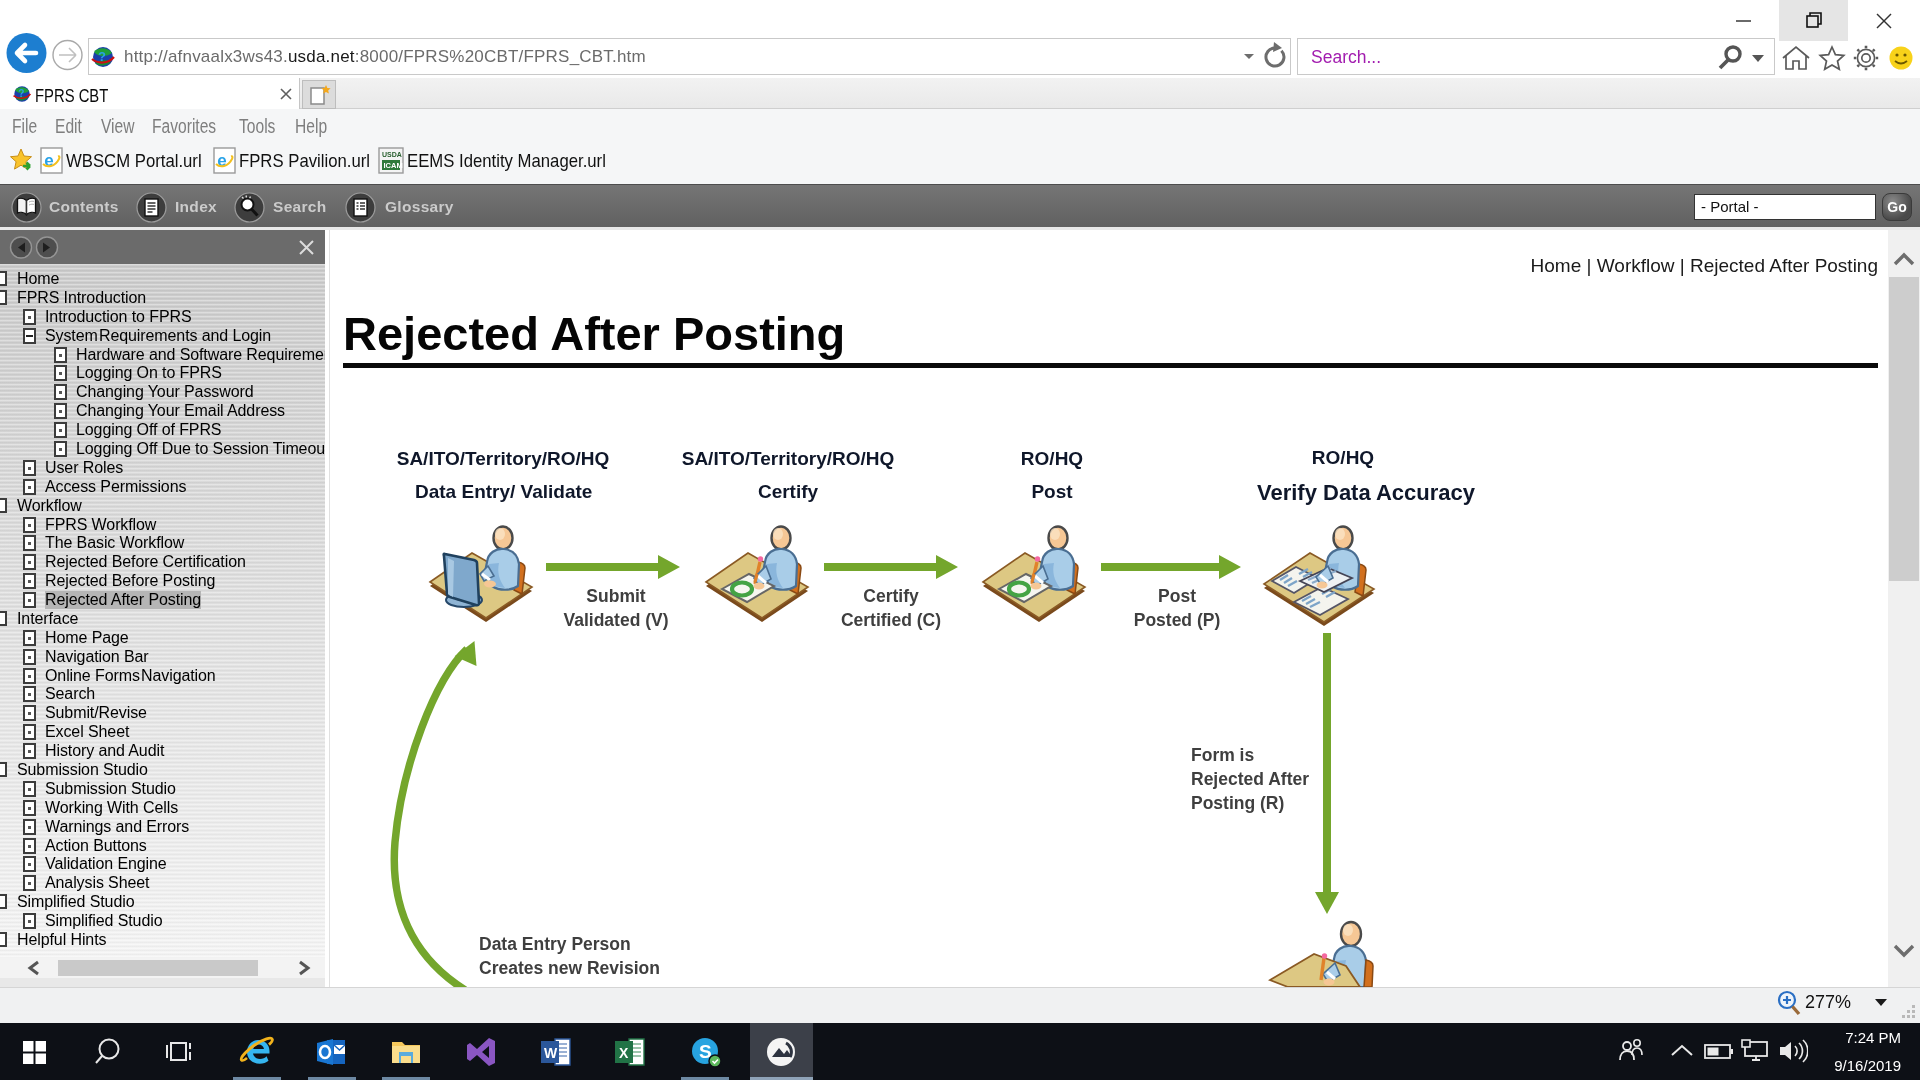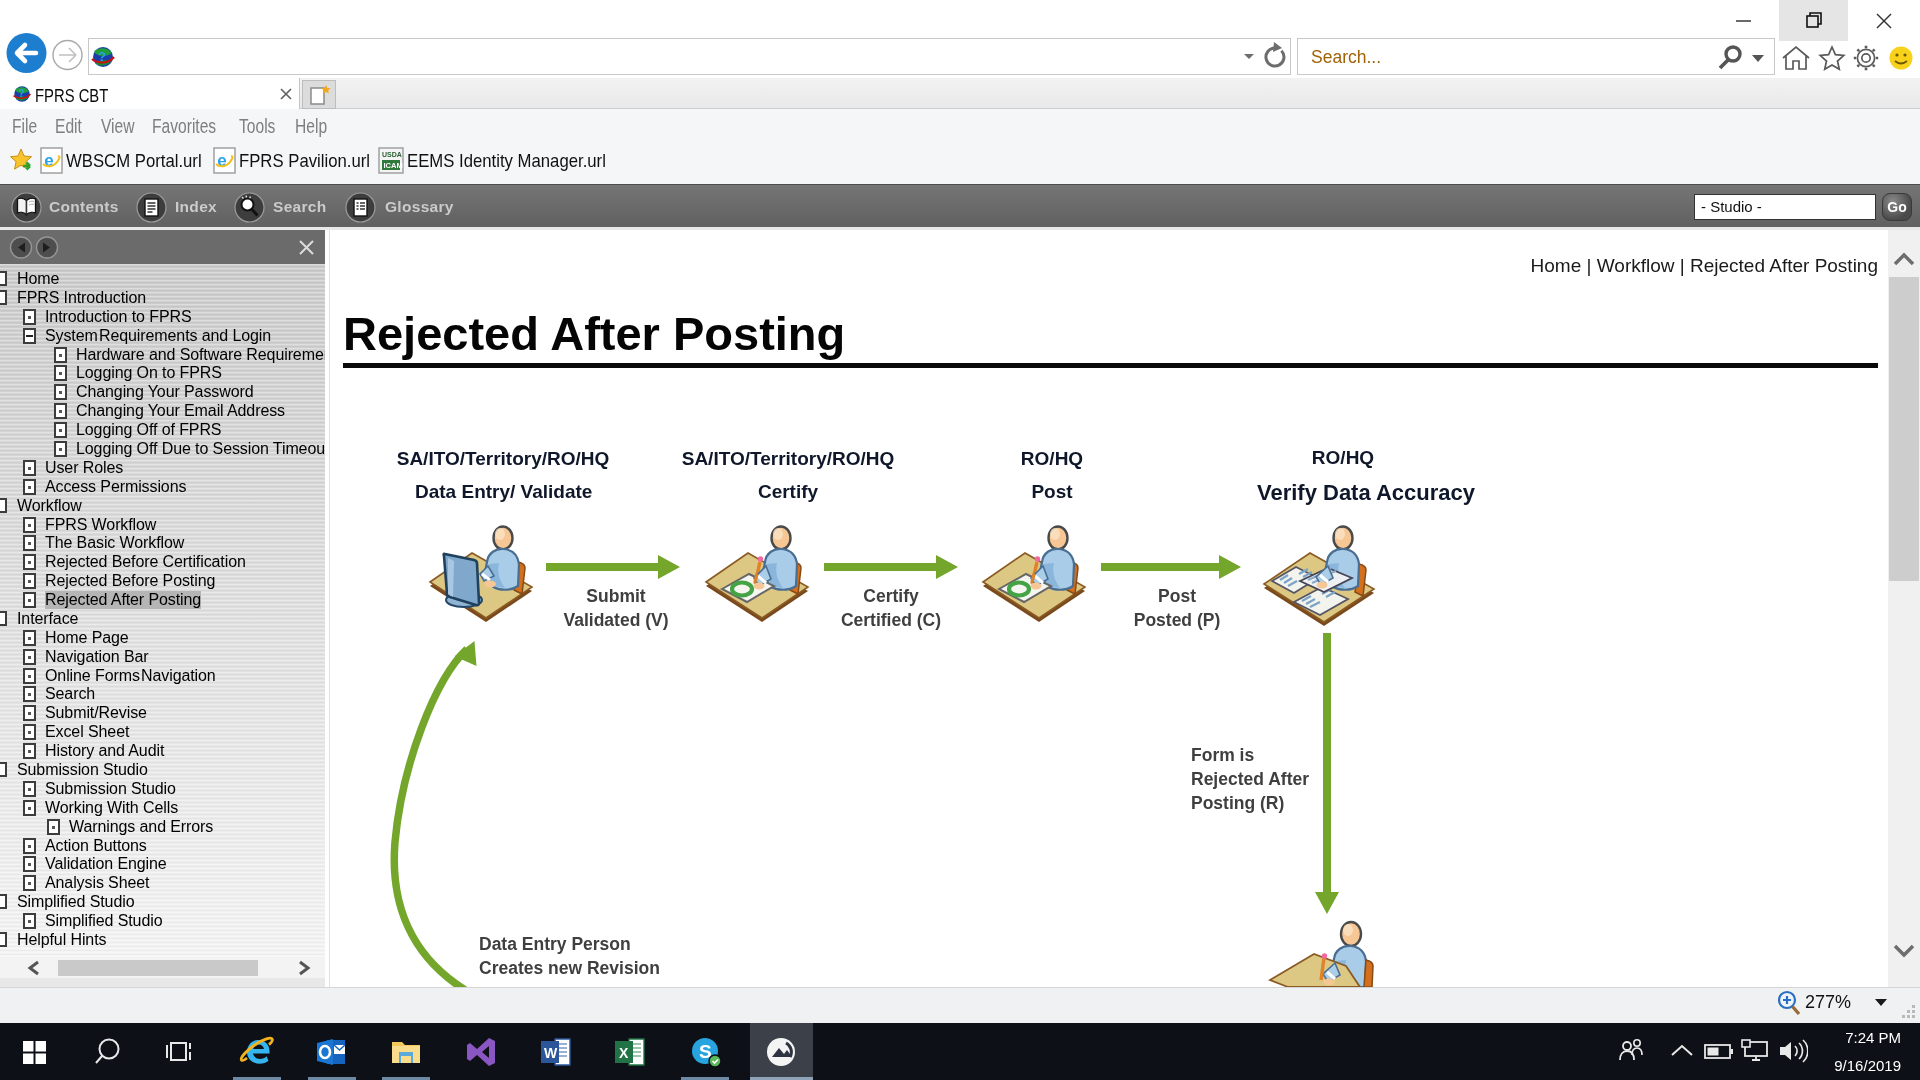--- a/index.html
+++ b/index.html
@@ -87,27 +87,28 @@
     <path d="M71 23 h-17 M71 23 l-7,-7 M71 23 l-7,7" stroke="#c0c0c0" stroke-width="1.6" fill="none"></path>
   </svg>
   <div class="abs" id="addrfield"></div>
   <svg class="abs" style="left:90px;top:44px;width:26px;height:26px" viewBox="0 0 26 26">
     <ellipse cx="13" cy="13" rx="10" ry="10" fill="#1b3faa"></ellipse>
     <path d="M4 8 c4,-5 14,-5 18,1 c-5,4 -14,4 -18,-1z" fill="#1f9e3a"></path>
     <path d="M5 19 c5,4 12,3 16,-1 c-5,-3 -12,-2 -16,1z" fill="#178a33"></path>
     <path d="M2 15 c6,5 16,5 22,-2" stroke="#cc1111" stroke-width="2.2" fill="none"></path>
     <text x="8" y="17" font-size="13" font-weight="bold" fill="#2aa0e8">?</text>
   </svg>
+  <div class="urltext">http://afnvaalx3ws43.<b>usda.net</b>:8000/FPRS%20CBT/FPRS_CBT.htm</div>
   <svg class="abs" style="left:1238px;top:40px;width:50px;height:33px" viewBox="0 0 50 33">
     <path d="M6 14 l5 5 l5 -5 z" fill="#6d6d6d"></path>
     <path d="M37 8 a9 9 0 1 0 6.4 2.7" stroke="#6d6d6d" stroke-width="3" fill="none"></path>
     <path d="M36 2 l8 6 l-9 4 z" fill="#6d6d6d"></path>
   </svg>
   <div class="abs" id="searchfield"></div>
-  <div class="abs" style="left:1311px;top:47px;font-size:17.5px;color:#a16207;">Search...</div>
+  <div class="abs" style="left:1311px;top:47px;font-size:17.5px;color:#a21caf;">Search...</div>
   <svg class="abs" style="left:1716px;top:42px;width:60px;height:30px" viewBox="0 0 60 30">
     <circle cx="17" cy="12" r="7" fill="none" stroke="#555" stroke-width="3.4"></circle>
     <line x1="12.5" y1="17.5" x2="4" y2="26" stroke="#555" stroke-width="3.8"></line>
     <path d="M36 13 l6 7 l6 -7 z" fill="#555"></path>
   </svg>
 
   <svg class="abs" style="left:1780px;top:44px;width:140px;height:30px" viewBox="0 0 140 30">
     <g stroke="#5a5a5a" stroke-width="1.7" fill="none">
       <path d="M3 14 L16 3 L29 14 M6 12 v13 h7 v-8 h6 v8 h7 v-13"></path>
       <path d="M52 3 l3.4 7.6 8.4 0.8 -6.3 5.6 1.8 8.2 -7.3 -4.3 -7.3 4.3 1.8 -8.2 -6.3 -5.6 8.4 -0.8 z"></path>
@@ -195,21 +196,21 @@
     <line x1="17.5" y1="17" x2="23.5" y2="23.5" stroke="#111" stroke-width="3"></line>
     <path d="M8 5 l1.5 1.5 M12 3.5 l0.5 2 M16.5 4.5 l-0.8 1.8" stroke="#ddd" stroke-width="1.4"></path>
   </svg>
   <div class="tblabel abs" style="left:273px;top:198px;">Search</div>
   <svg class="abs" style="left:345px;top:192px;width:31px;height:31px" viewBox="0 0 31 31">
     <circle cx="15.5" cy="15.5" r="14.5" fill="#3d3d3d" stroke="#9b9b9b" stroke-width="1.2"></circle>
     <rect x="9" y="7" width="13" height="17" fill="#fff" stroke="#111" stroke-width="1.4"></rect>
     <path d="M11.5 11 h2 M11.5 14 h2 M11.5 17 h2 M15 11 h5 M15 14 h5 M15 17 h5" stroke="#333" stroke-width="1.3"></path>
   </svg>
   <div class="tblabel abs" style="left:385px;top:198px;">Glossary</div>
-  <div class="abs" id="tbsearch">- Studio -</div>
+  <div class="abs" id="tbsearch">- Portal -</div>
   <div class="abs" id="gobtn">Go</div>
   <div class="abs" id="sep227"></div>
   <div class="abs" id="content"></div>
   <div class="abs" id="sidehead"></div>
   <svg class="abs" style="left:8px;top:235px;width:52px;height:25px" viewBox="0 0 52 25">
     <circle cx="13" cy="12.5" r="10.5" fill="#4e4e4e" stroke="#959595" stroke-width="1.4"></circle>
     <path d="M17 7.5 l-7 5 l7 5 z" fill="#1e1e1e"></path>
     <circle cx="39" cy="12.5" r="10.5" fill="#4e4e4e" stroke="#959595" stroke-width="1.4"></circle>
     <path d="M35 7.5 l7 5 l-7 5 z" fill="#1e1e1e"></path>
   </svg>
@@ -244,21 +245,21 @@
     <div class="trow" style="top:359px;left:23px;"><span class="ticon"></span>Home Page</div>
     <div class="trow" style="top:378px;left:23px;"><span class="ticon"></span>Navigation Bar</div>
     <div class="trow" style="top:397px;left:23px;"><span class="ticon"></span>Online Forms Navigation</div>
     <div class="trow" style="top:415px;left:23px;"><span class="ticon"></span>Search</div>
     <div class="trow" style="top:434px;left:23px;"><span class="ticon"></span>Submit/Revise</div>
     <div class="trow" style="top:453px;left:23px;"><span class="ticon"></span>Excel Sheet</div>
     <div class="trow" style="top:472px;left:23px;"><span class="ticon"></span>History and Audit</div>
     <div class="trow" style="top:491px;left:0;"><span class="bookcut"></span>Submission Studio</div>
     <div class="trow" style="top:510px;left:23px;"><span class="ticon"></span>Submission Studio</div>
     <div class="trow" style="top:529px;left:23px;"><span class="ticon"></span>Working With Cells</div>
-    <div class="trow" style="top:548px;left:23px;margin-left:24px;"><span class="ticon"></span>Warnings and Errors</div>
+    <div class="trow" style="top:548px;left:23px;"><span class="ticon"></span>Warnings and Errors</div>
     <div class="trow" style="top:567px;left:23px;"><span class="ticon"></span>Action Buttons</div>
     <div class="trow" style="top:585px;left:23px;"><span class="ticon"></span>Validation Engine</div>
     <div class="trow" style="top:604px;left:23px;"><span class="ticon"></span>Analysis Sheet</div>
     <div class="trow" style="top:623px;left:0;"><span class="bookcut"></span>Simplified Studio</div>
     <div class="trow" style="top:642px;left:23px;"><span class="ticon"></span>Simplified Studio</div>
     <div class="trow" style="top:661px;left:0;"><span class="bookcut"></span>Helpful Hints</div>
   </div>
   <div class="abs" id="hscroll"></div>
   <div class="abs" style="left:58px;top:960px;width:200px;height:16px;background:#c9c9c9;"></div>
   <svg class="abs" style="left:24px;top:958px;width:290px;height:20px" viewBox="0 0 290 20">

